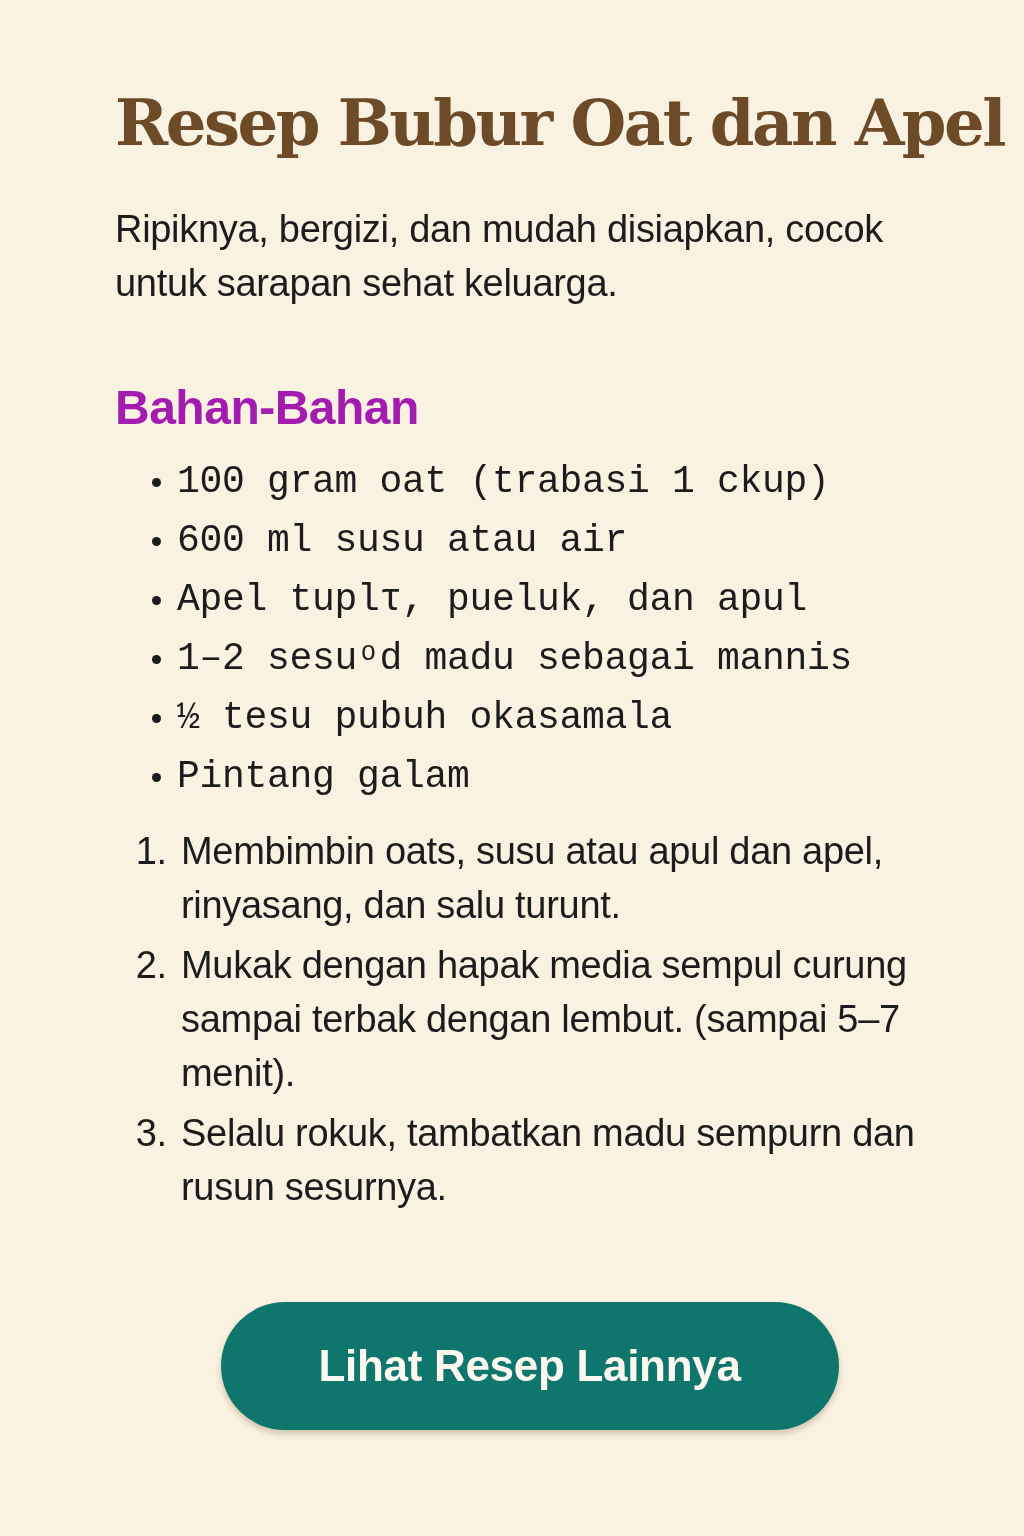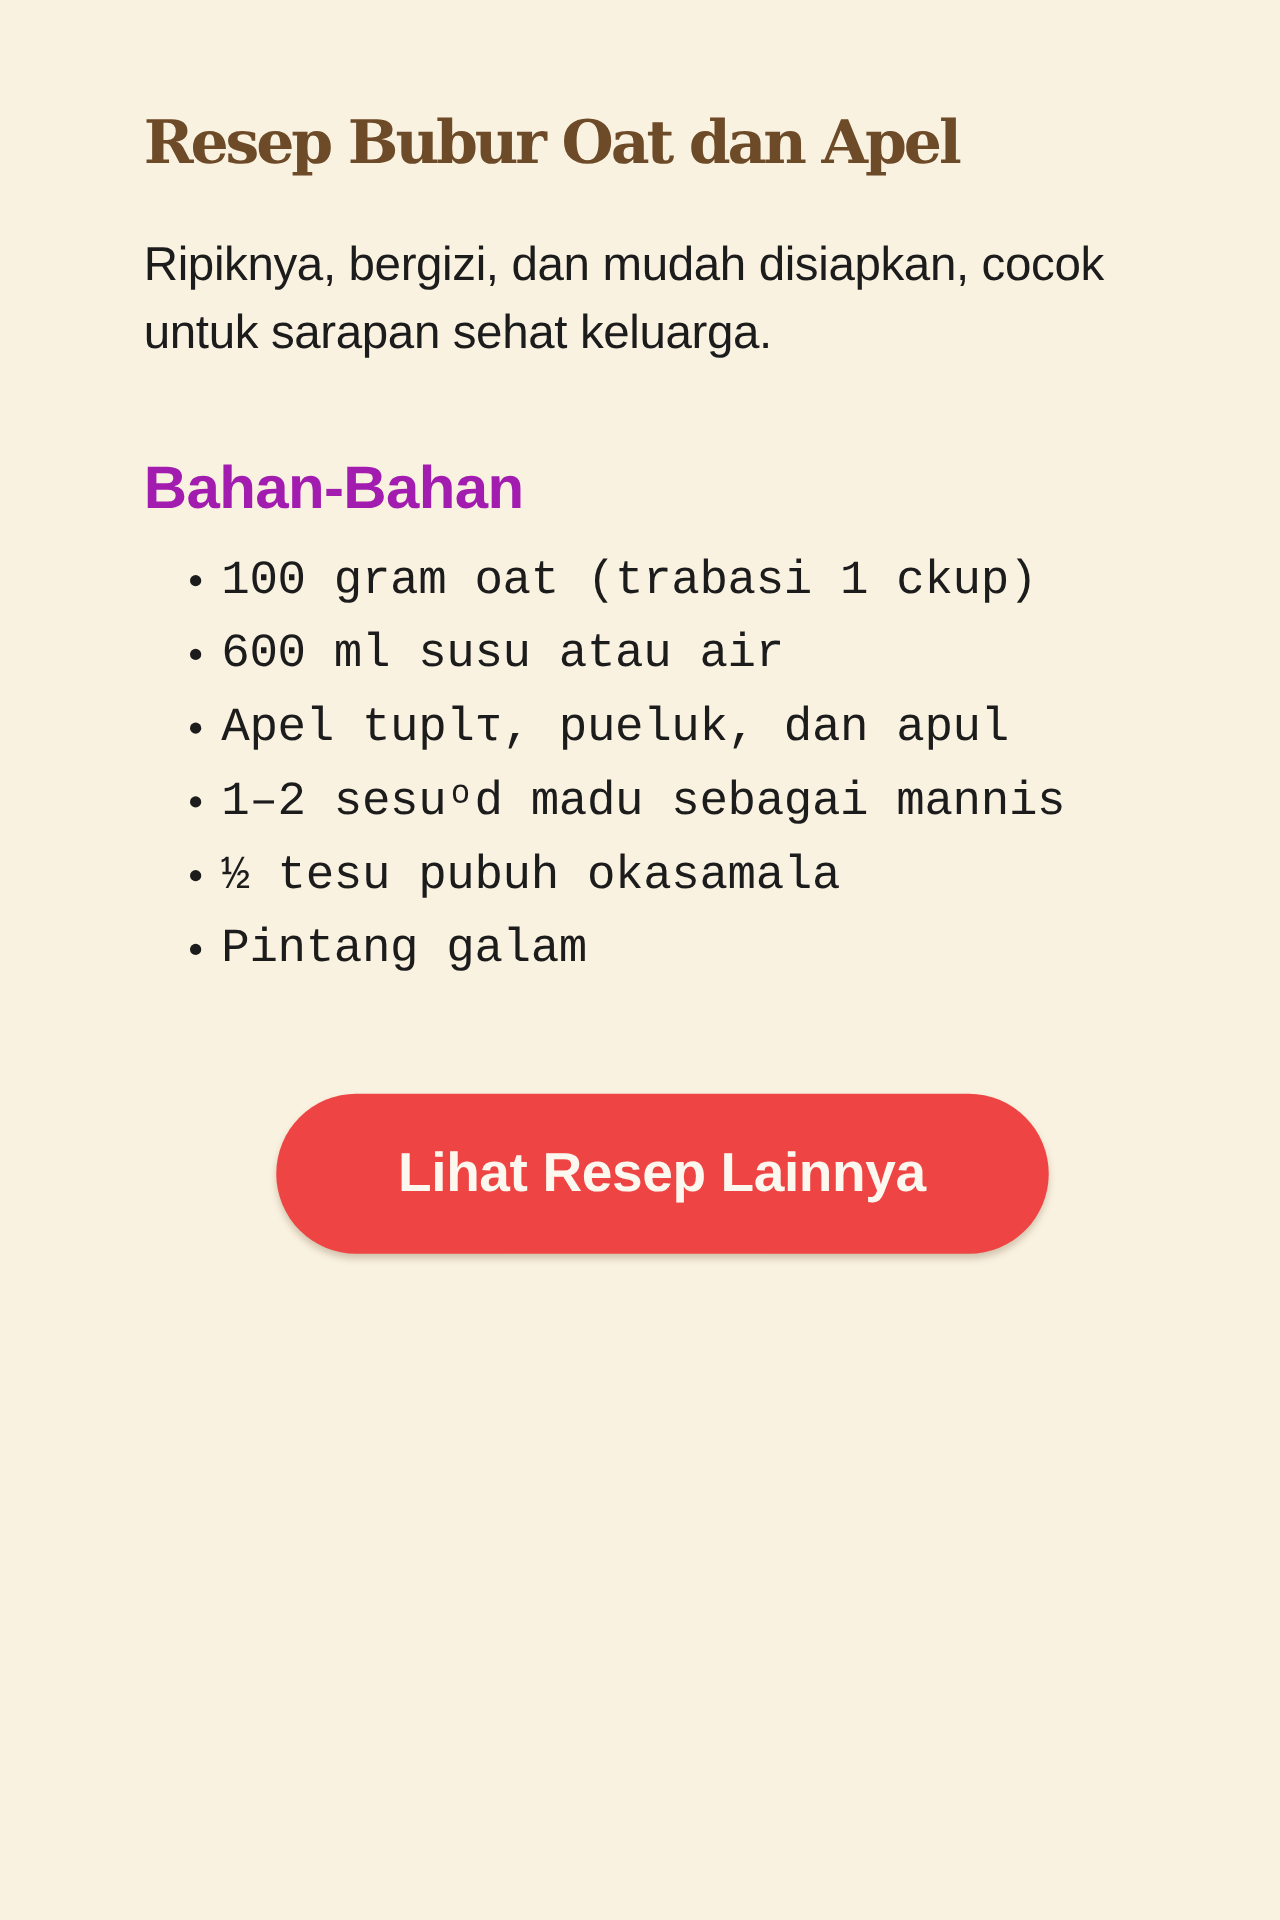--- a/index.html
+++ b/index.html
@@ -18,21 +18,21 @@
 
   .page {
     width: 1024px;
     height: 1536px;
     padding: 88px 80px 0 115px;
   }
 
   .title {
     font-family: "DejaVu Serif", "Liberation Serif", serif;
     font-weight: 700;
-    font-size: 48px;
+    font-size: 64px;
     line-height: 1.1;
     letter-spacing: -2.5px;
     color: #6E4B28;
     white-space: nowrap;
   }
 
   .subtitle {
     margin-top: 44px;
     font-size: 38px;
     letter-spacing: -0.3px;
@@ -70,21 +70,21 @@
     margin-top: 88px;
     text-align: center;
   }
 
   .cta {
     display: inline-block;
     width: 618px;
     height: 128px;
     border: none;
     border-radius: 64px;
-    background: #ef4444;
+    background: #0f766e;
     color: #FCF8EF;
     font-family: "Liberation Sans", "DejaVu Sans", sans-serif;
     font-size: 44px;
     font-weight: 700;
     letter-spacing: -0.3px;
     cursor: pointer;
     box-shadow: 0 4px 6px rgba(90, 60, 25, 0.25);
   }
 </style>
 </head>
@@ -101,18 +101,23 @@
   <ul class="ingredients">
     <li>100 gram oat (trabasi 1 ckup)</li>
     <li>600 ml susu atau air</li>
     <li>Apel tuplτ, pueluk, dan apul</li>
     <li>1–2 sesuᵒd madu sebagai mannis</li>
     <li>½ tesu pubuh okasamala</li>
     <li>Pintang galam</li>
   </ul>
 
 
+  <ol class="steps">
+    <li>Membimbin oats, susu atau apul dan apel, rinyasang, dan salu turunt.</li>
+    <li>Mukak dengan hapak media sempul curung sampai terbak dengan lembut. (sampai 5–7 menit).</li>
+    <li>Selalu rokuk, tambatkan madu sempurn dan rusun sesurnya.</li>
+  </ol>
 
   <div class="btn-wrap">
     <button class="cta">Lihat Resep Lainnya</button>
   </div>
 
 </div>
 
 </body></html>

